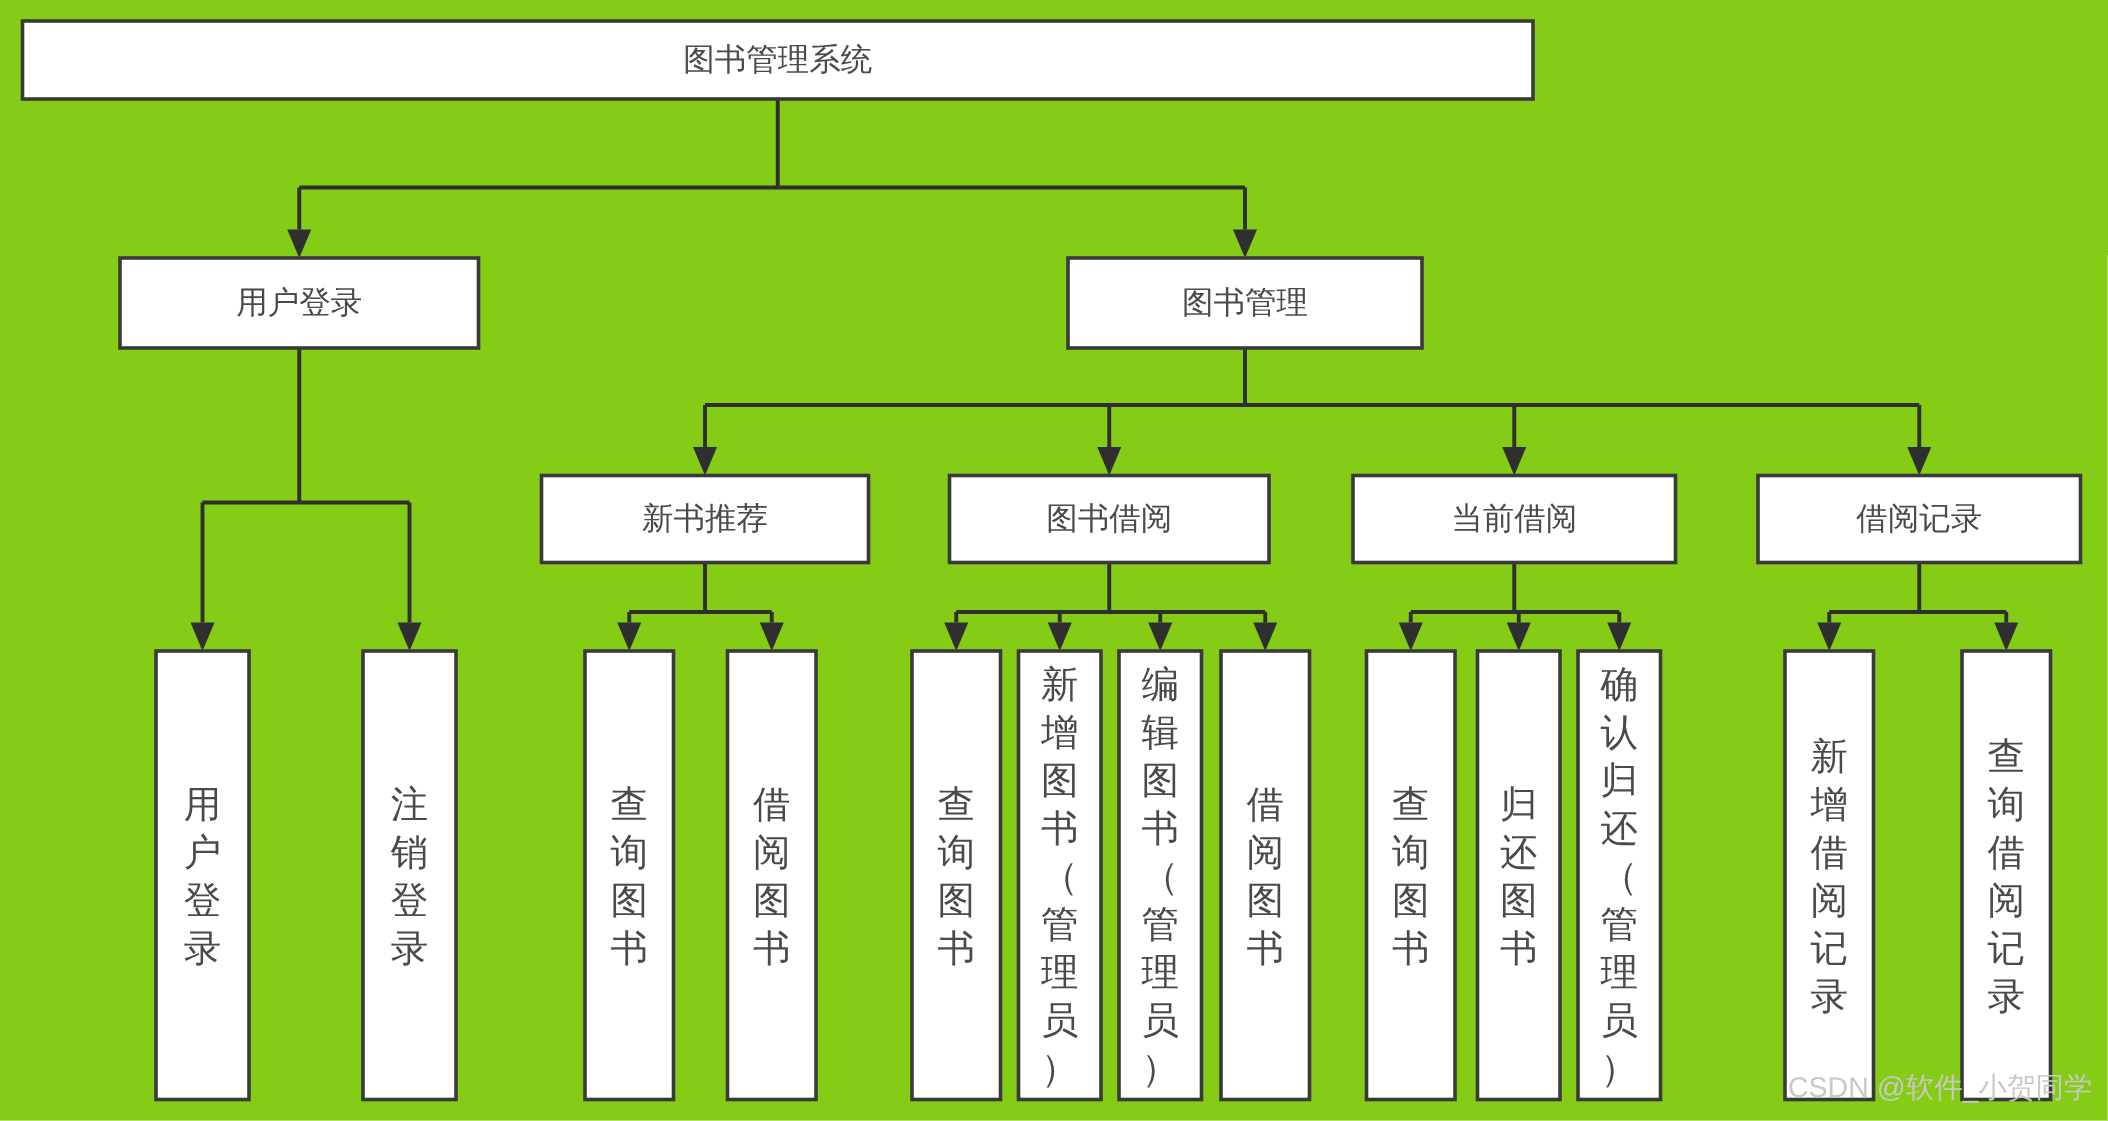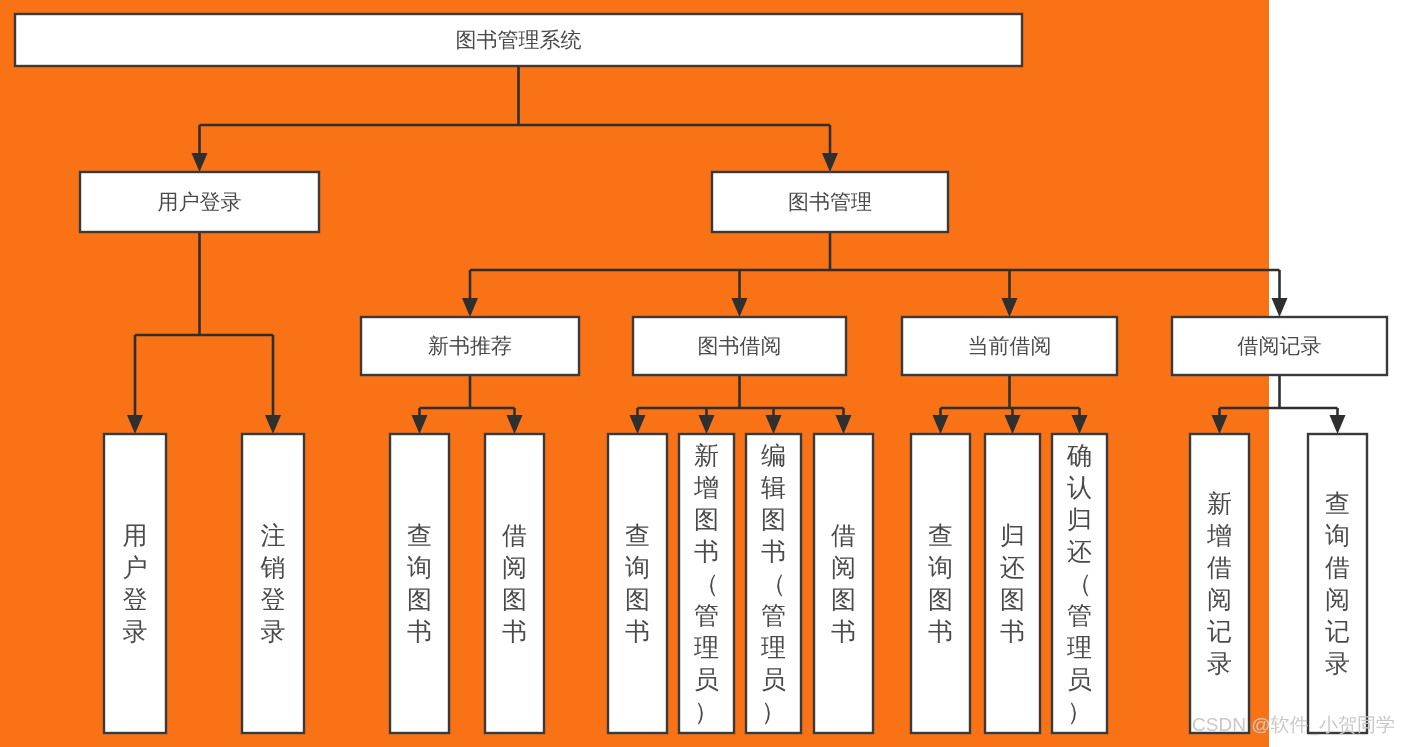--- a/index.html
+++ b/index.html
@@ -10,23 +10,23 @@
   }
   body {
     width: 1405px;
     height: 747px;
     font-family: "Liberation Sans", "DejaVu Sans", sans-serif;
     overflow: hidden;
     position: relative;
   }
   #diagram-root {
     position: relative;
-    width: 1269px;
+    width: 1405px;
     height: 747px;
-    background: #f97316;
+    background: #84cc16;
     text-align: center;
   }
   svg#tree-svg {
     position: absolute;
     left: 0;
     top: 0;
     width: 1405px;
     height: 747px;
     display: block;
   }

